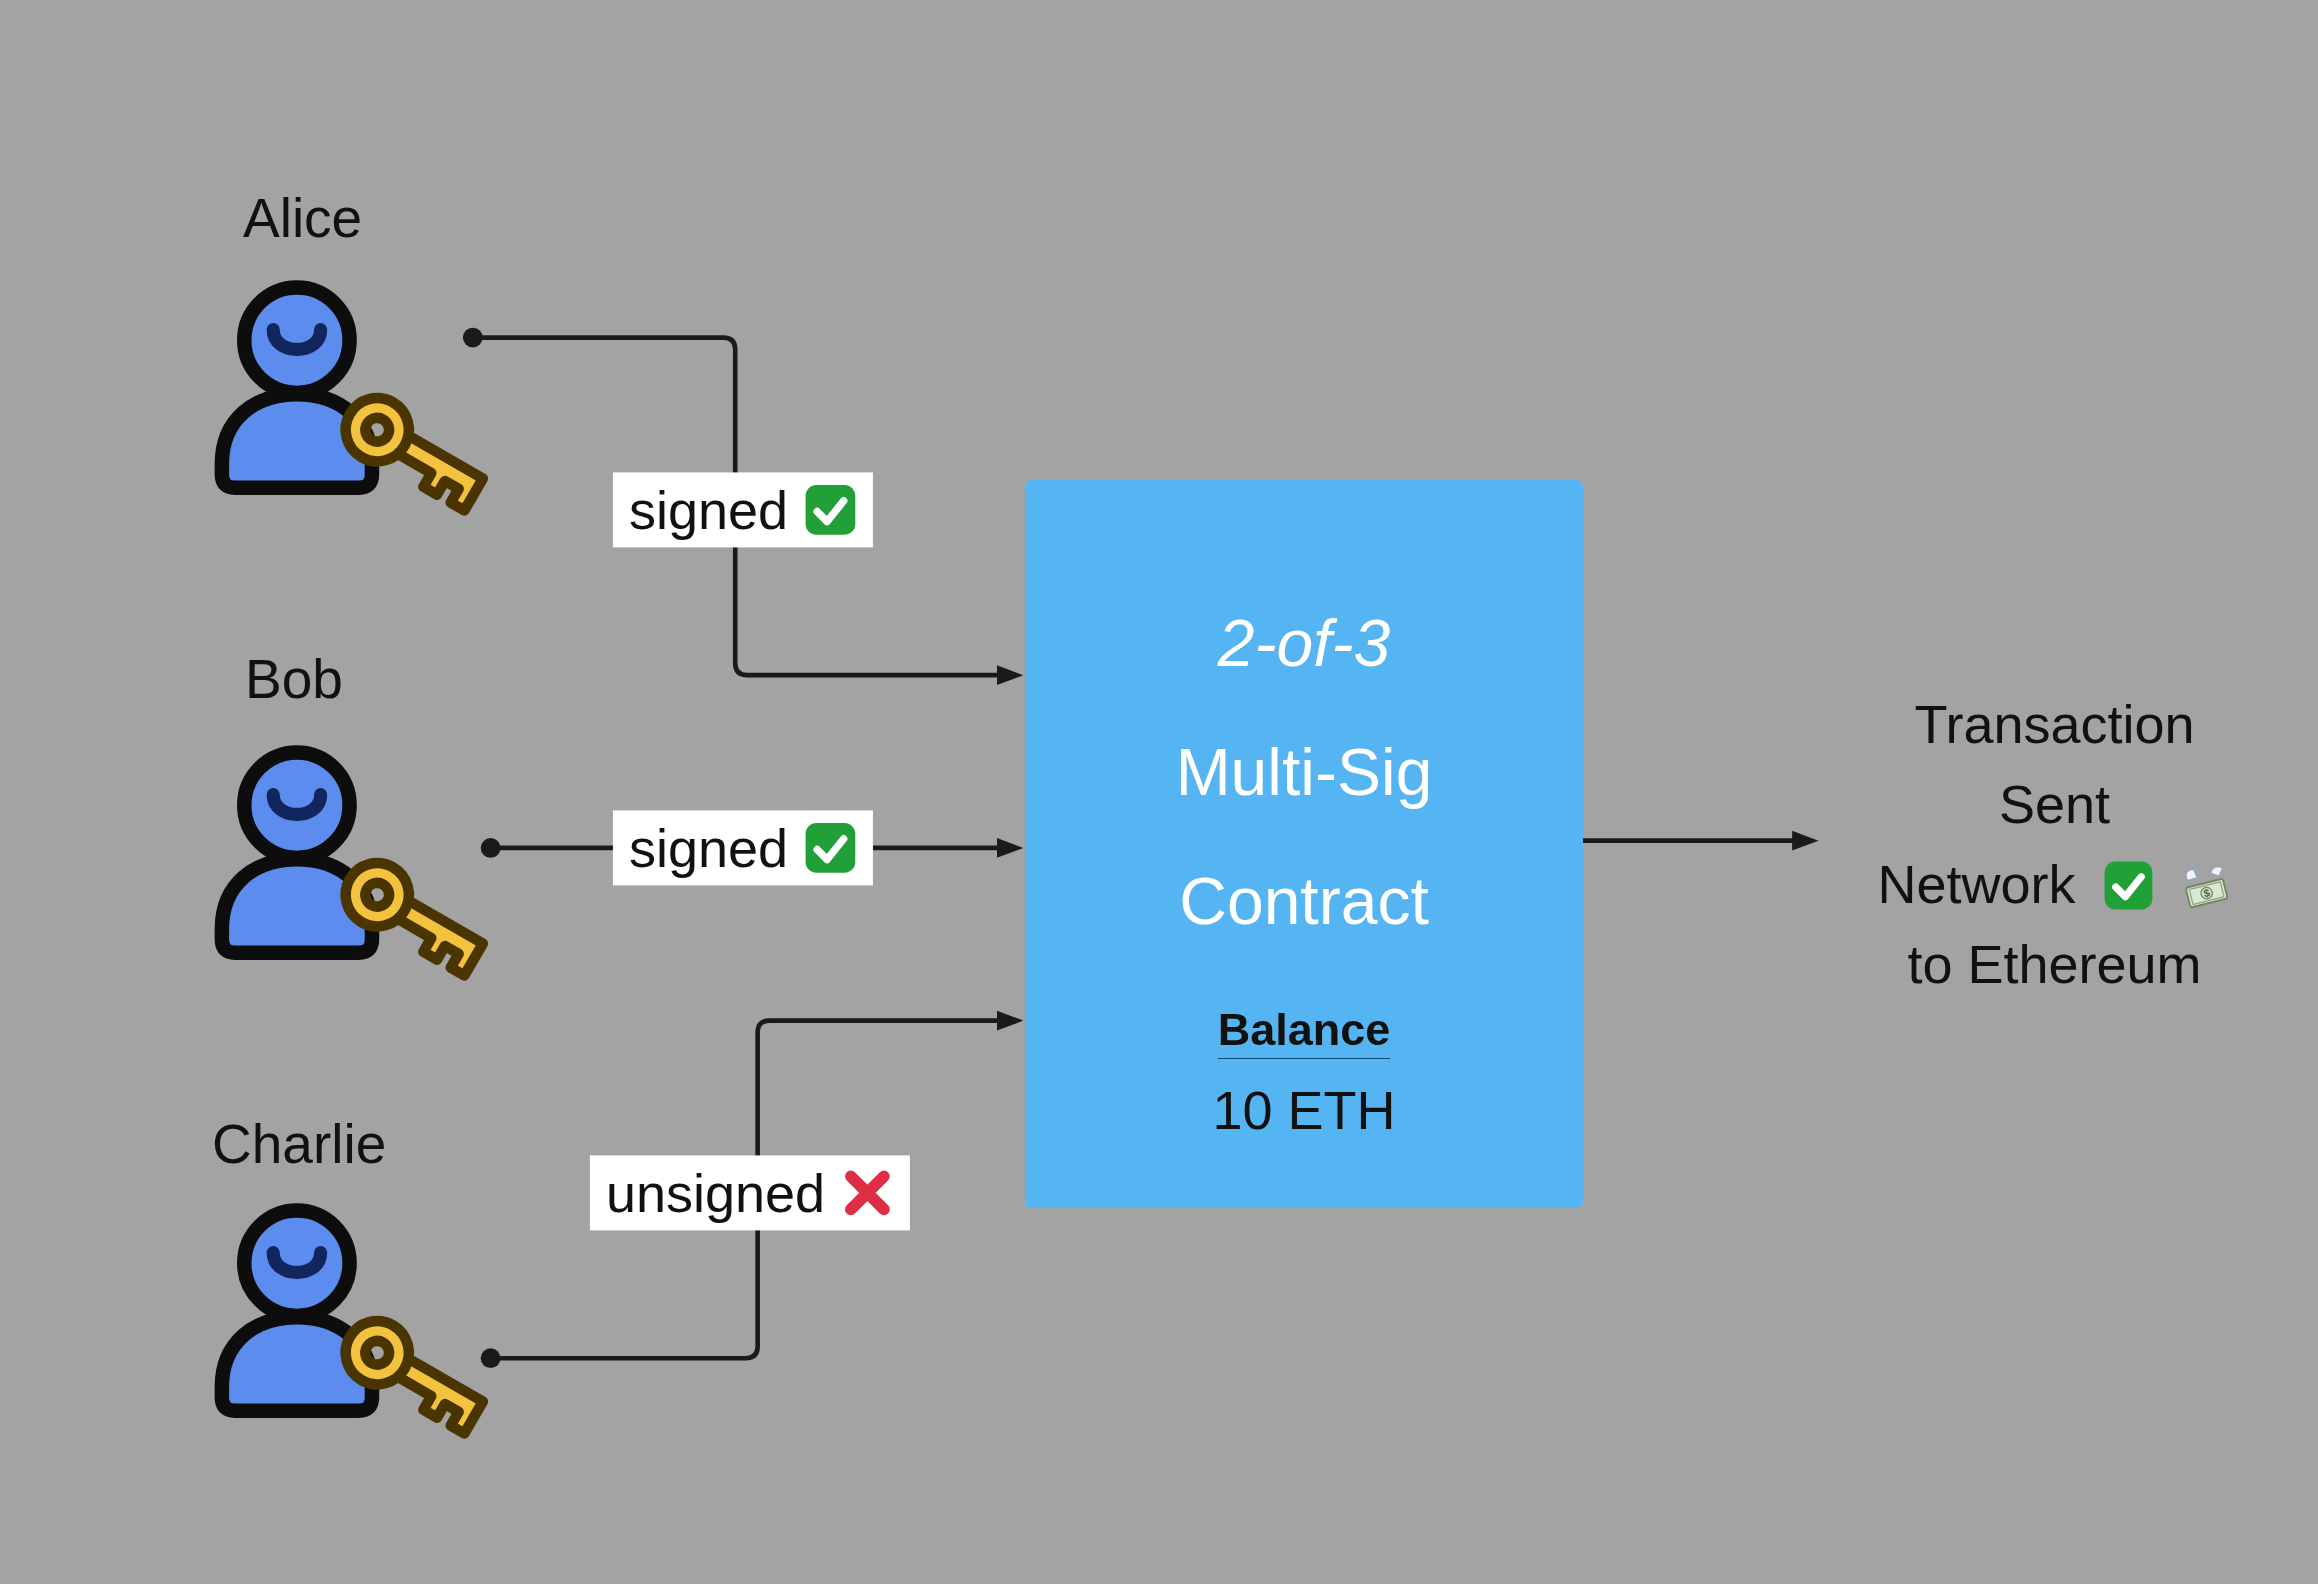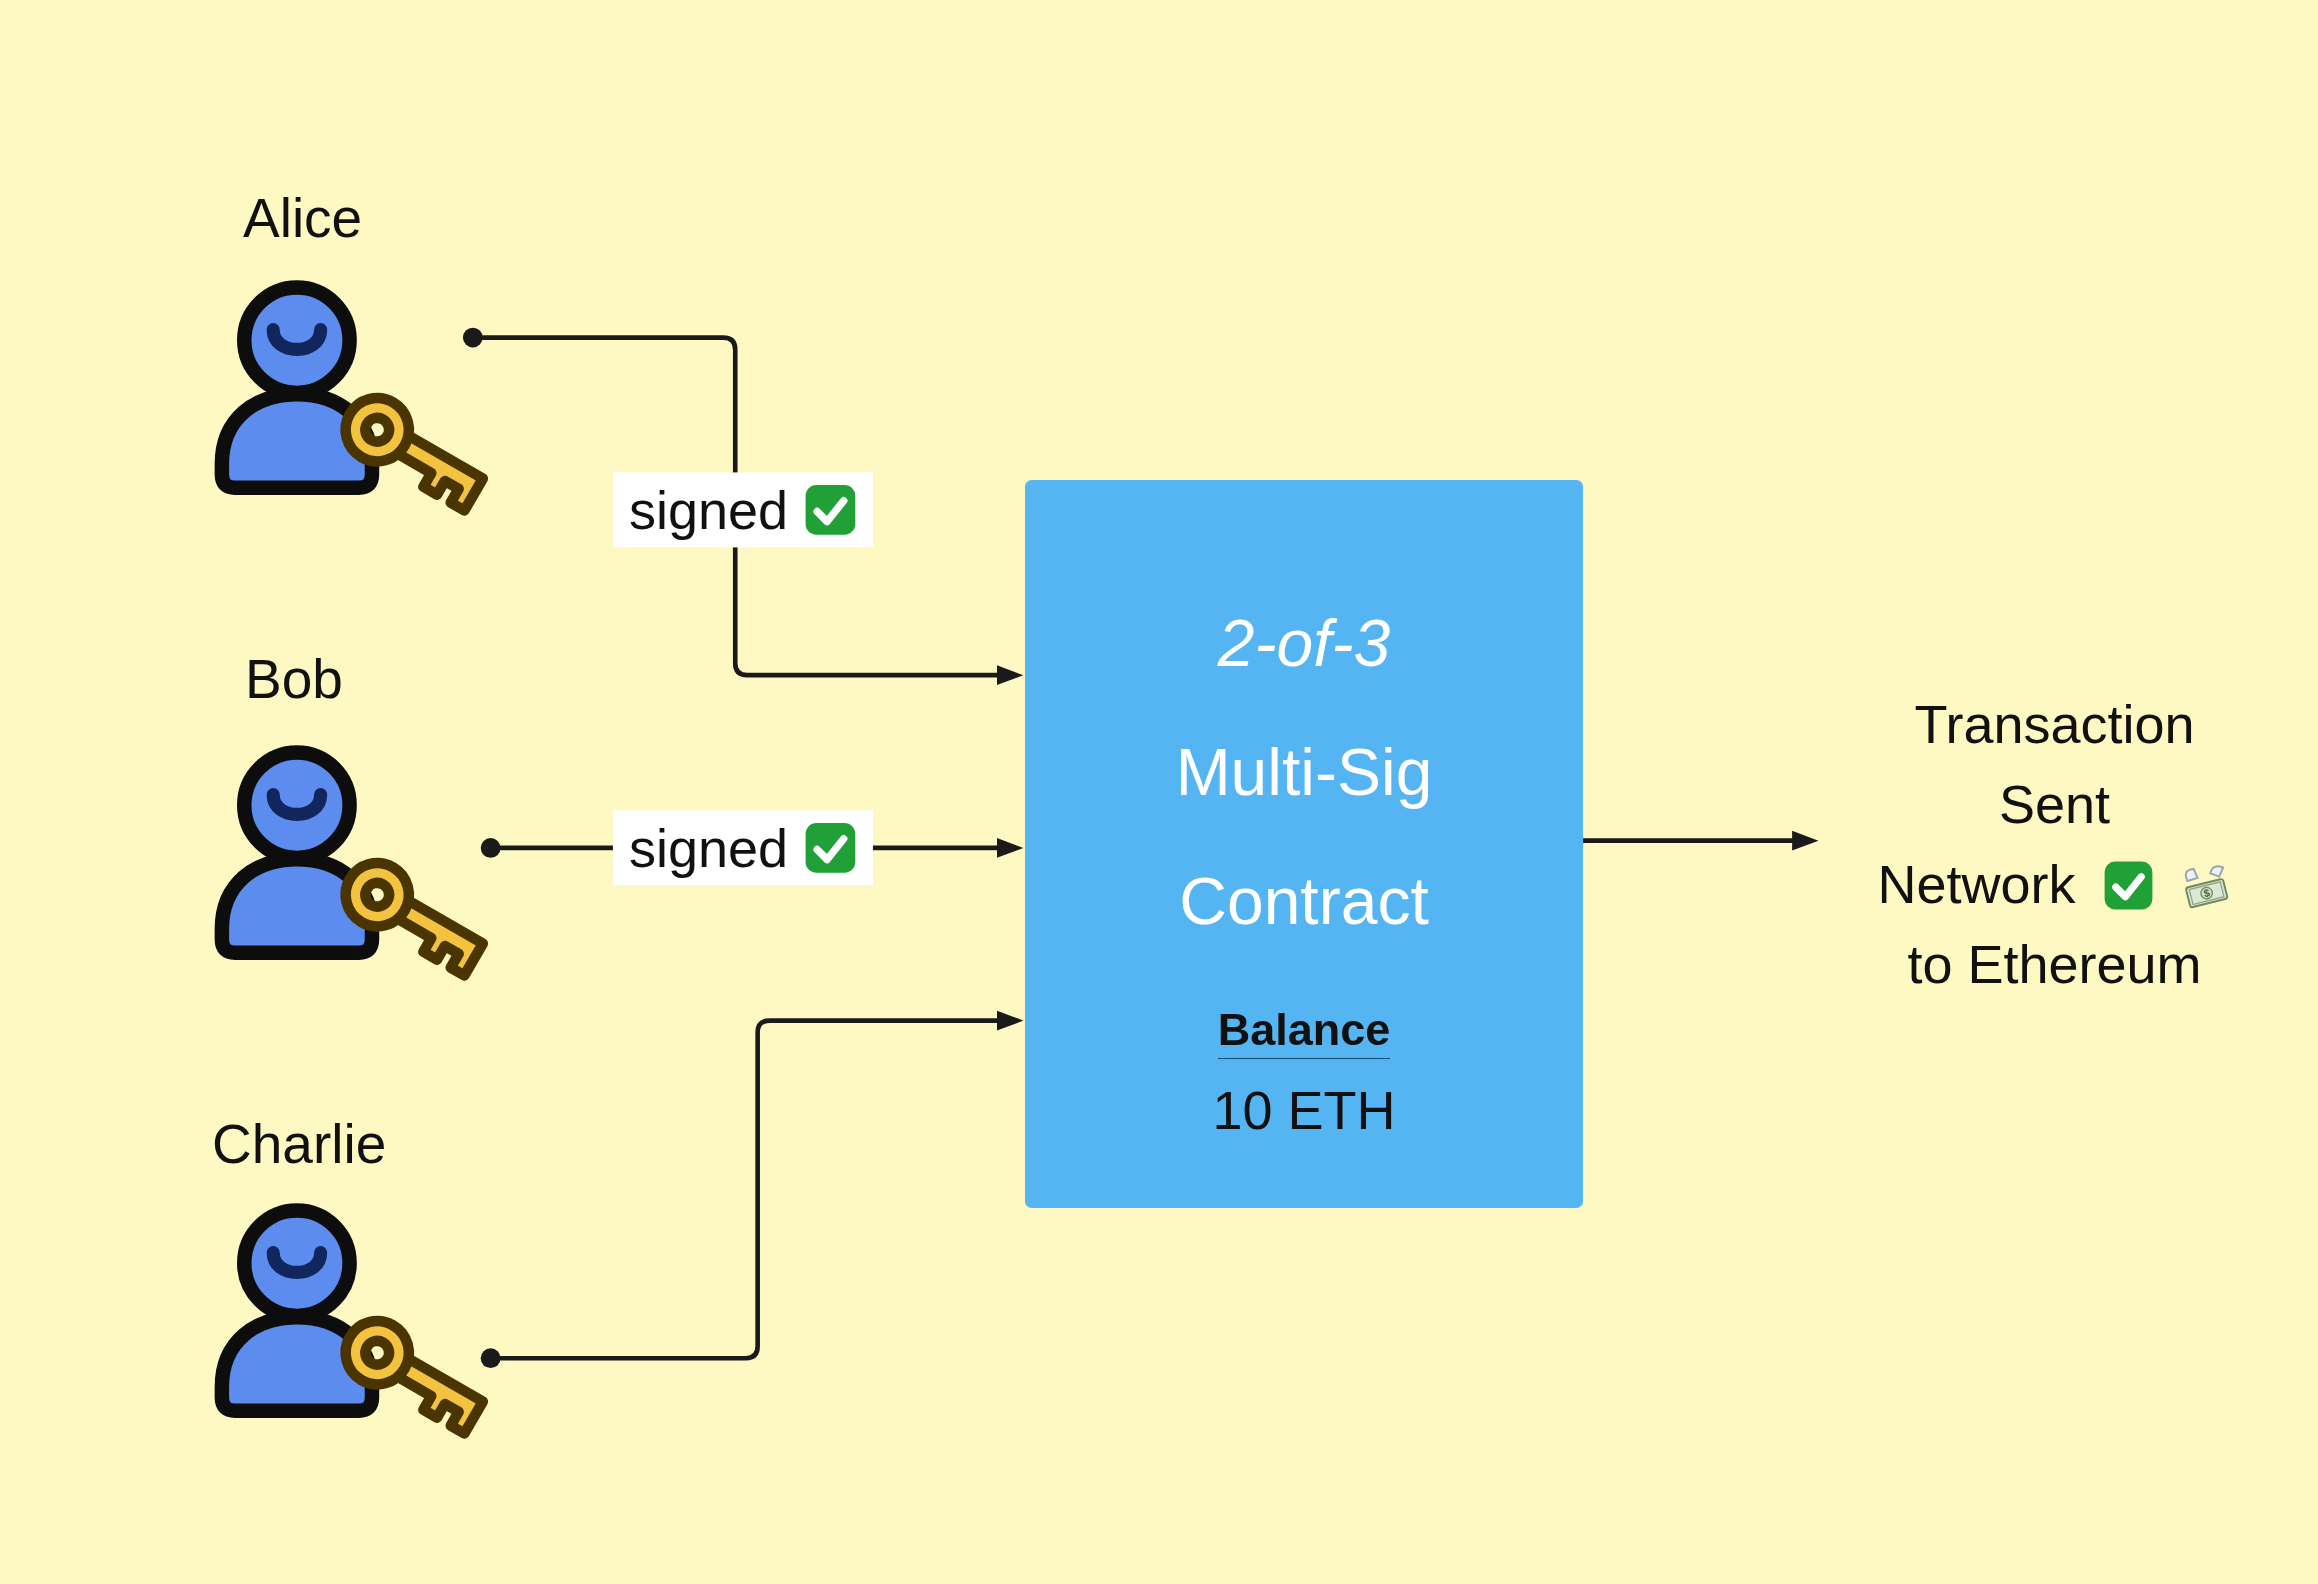--- a/index.html
+++ b/index.html
@@ -1,21 +1,21 @@
 <!DOCTYPE html>
 <html style="font-size:10.5px"><head>
 <meta charset="utf-8">
 <style>
   * { margin: 0; padding: 0; box-sizing: border-box; }
   html, body { background: #ffffff; font-family: "Liberation Sans", sans-serif; }
   .canvas {
     position: relative;
     width: 2319px;
     height: 1585px;
-    background: #fef9c3;
+    background: #a3a3a3;
     overflow: hidden;
   }
   .connectors { position: absolute; left: 0; top: 0; width: 2319px; height: 1585px; }
   .wire { stroke: #1a1a1a; stroke-width: 7; fill: none; stroke-linecap: round; stroke-linejoin: round; }
   .dot { fill: #1a1a1a; }
   .arrow { fill: #1a1a1a; }
 
   .actor-name {
     position: absolute;
     font-size: 55px;
@@ -148,20 +148,26 @@
       </svg>
   </div>
 
   <div class="sig-label" style="left:743px; top:848px">
     <span>signed</span>
     <svg class="badge" viewBox="0 0 64 64">
         <use href="#check-badge"></use>
       </svg>
   </div>
 
+  <div class="sig-label" style="left:750px; top:1193px">
+    <span>unsigned</span>
+    <svg class="badge" viewBox="0 0 64 64">
+        <use href="#cross-mark"></use>
+      </svg>
+  </div>
 
   <div class="contract-box">
     <div class="ct ct-italic">2-of-3</div>
     <div class="ct">Multi-Sig</div>
     <div class="ct">Contract</div>
     <div class="balance-label">
       <span>Balance</span>
     </div>
     <div class="balance-value">10 ETH</div>
   </div>

